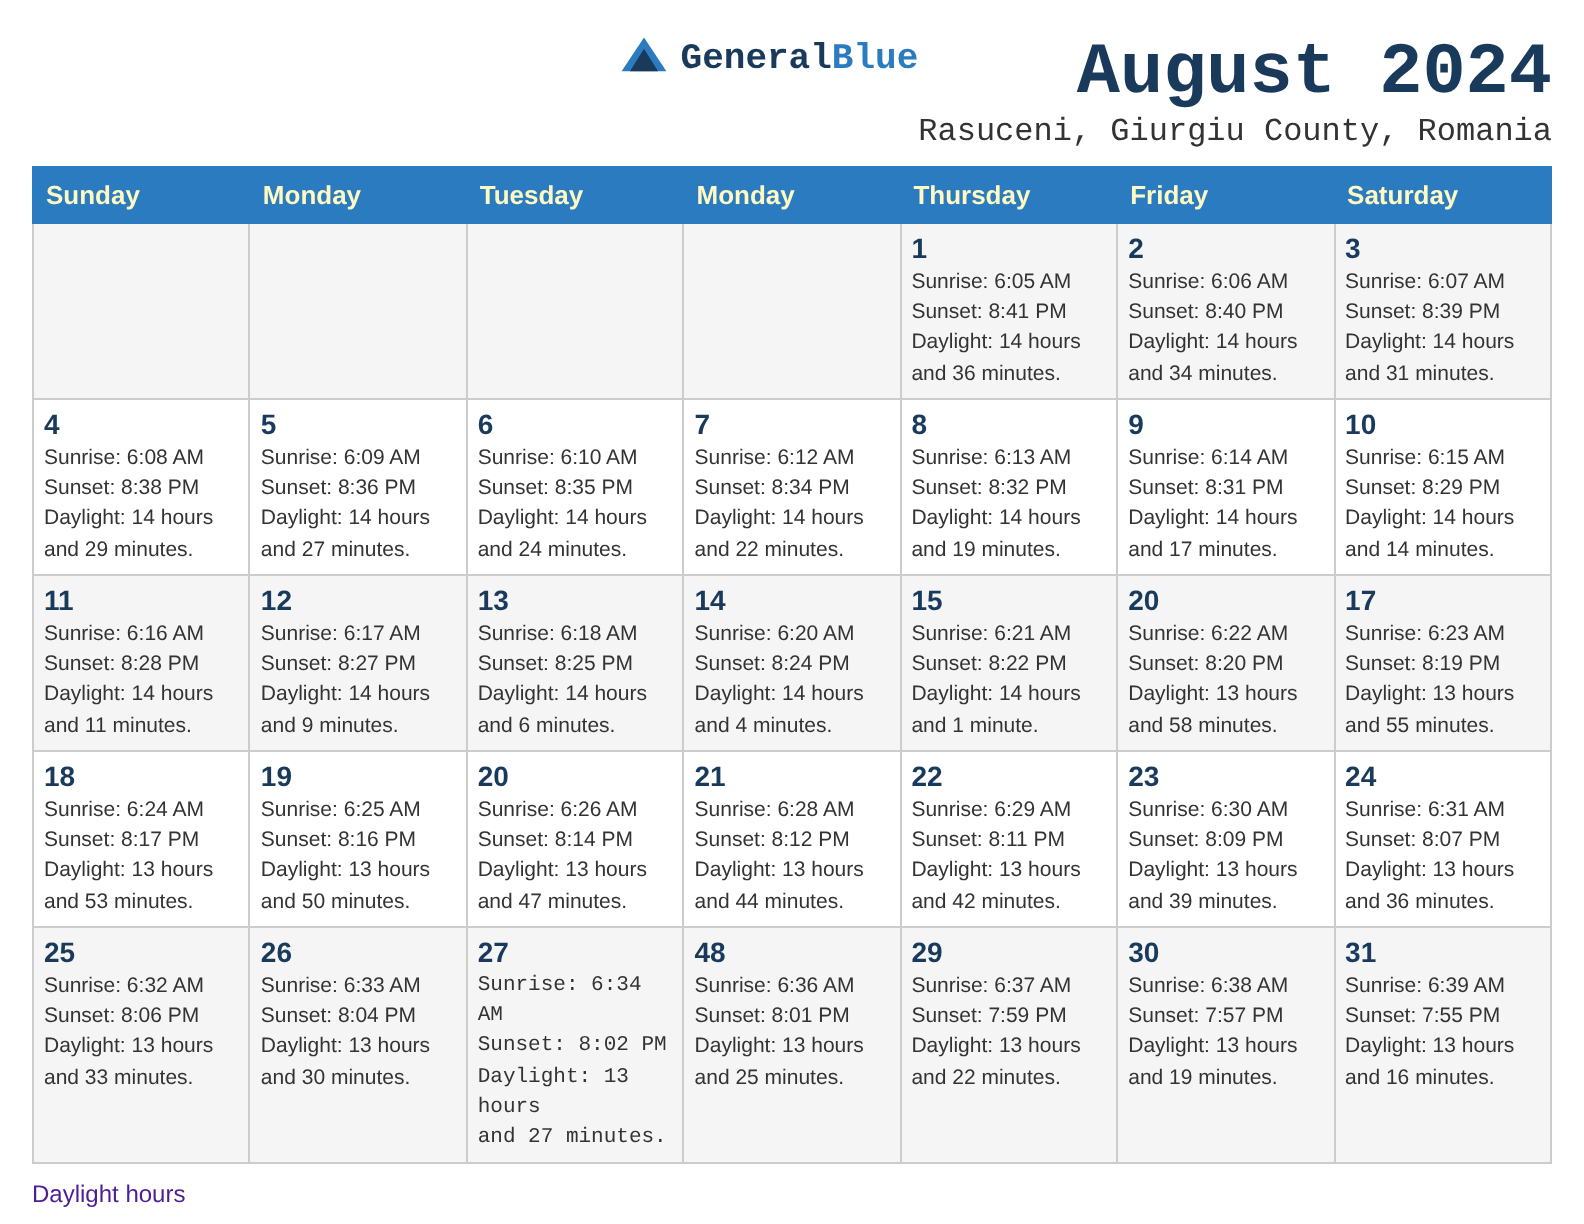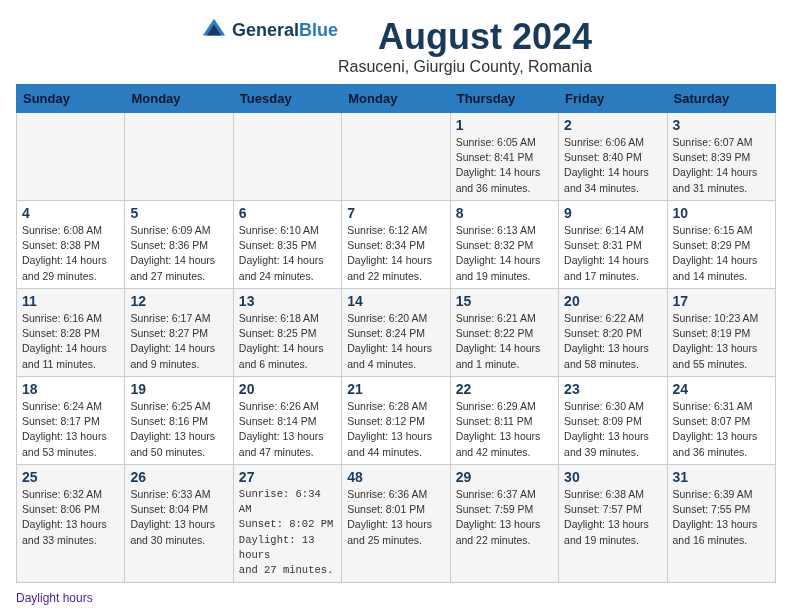--- a/index.html
+++ b/index.html
@@ -5,23 +5,24 @@
     * { box-sizing: border-box; margin: 0; padding: 0; }
     body {
       font-family: Arial, sans-serif;
       background: #fff;
       width: 792px;
       min-height: 612px;
       padding: 16px;
     }
     .header-row {
       display: flex;
-      justify-content: center;
+      justify-content: flex-end;
       align-items: flex-start;
       margin-bottom: 8px;
+      font-family: Liberation Mono, monospace;
     }
     .logo {
       display: flex;
       align-items: center;
       gap: 4px;
     }
     .logo-text-general {
       font-size: 18px;
       font-weight: bold;
       color: #1a3a5c;
@@ -47,21 +48,21 @@
       font-size: 16px;
       color: #333;
     }
     table {
       width: 100%;
       border-collapse: collapse;
       font-size: 11px;
     }
     thead tr th {
       background-color: #2a7bbf;
-      color: #0f172a;
+      color: #fef9c3;
       text-align: left;
       padding: 6px 6px;
       font-size: 13px;
       font-weight: bold;
       border: 1px solid #2a7bbf;
     }
     tbody tr td {
       border: 1px solid #ccc;
       vertical-align: top;
       padding: 4px 5px;
@@ -246,21 +247,21 @@
         </td>
         <td>
           <span class="day-number">20</span>
           <div class="day-info" style="white-space: pre-line;">Sunrise: 6:22 AM
 Sunset: 8:20 PM
 Daylight: 13 hours
 and 58 minutes.</div>
         </td>
         <td>
           <span class="day-number">17</span>
-          <div class="day-info" style="white-space: pre-line;">Sunrise: 10:23 AM
+          <div class="day-info" style="white-space: pre-line;">Sunrise: 6:23 AM
 Sunset: 8:19 PM
 Daylight: 13 hours
 and 55 minutes.</div>
         </td>
       </tr>
       <tr>
         <td>
           <span class="day-number">18</span>
           <div class="day-info" style="white-space: pre-line;">Sunrise: 6:24 AM
 Sunset: 8:17 PM

